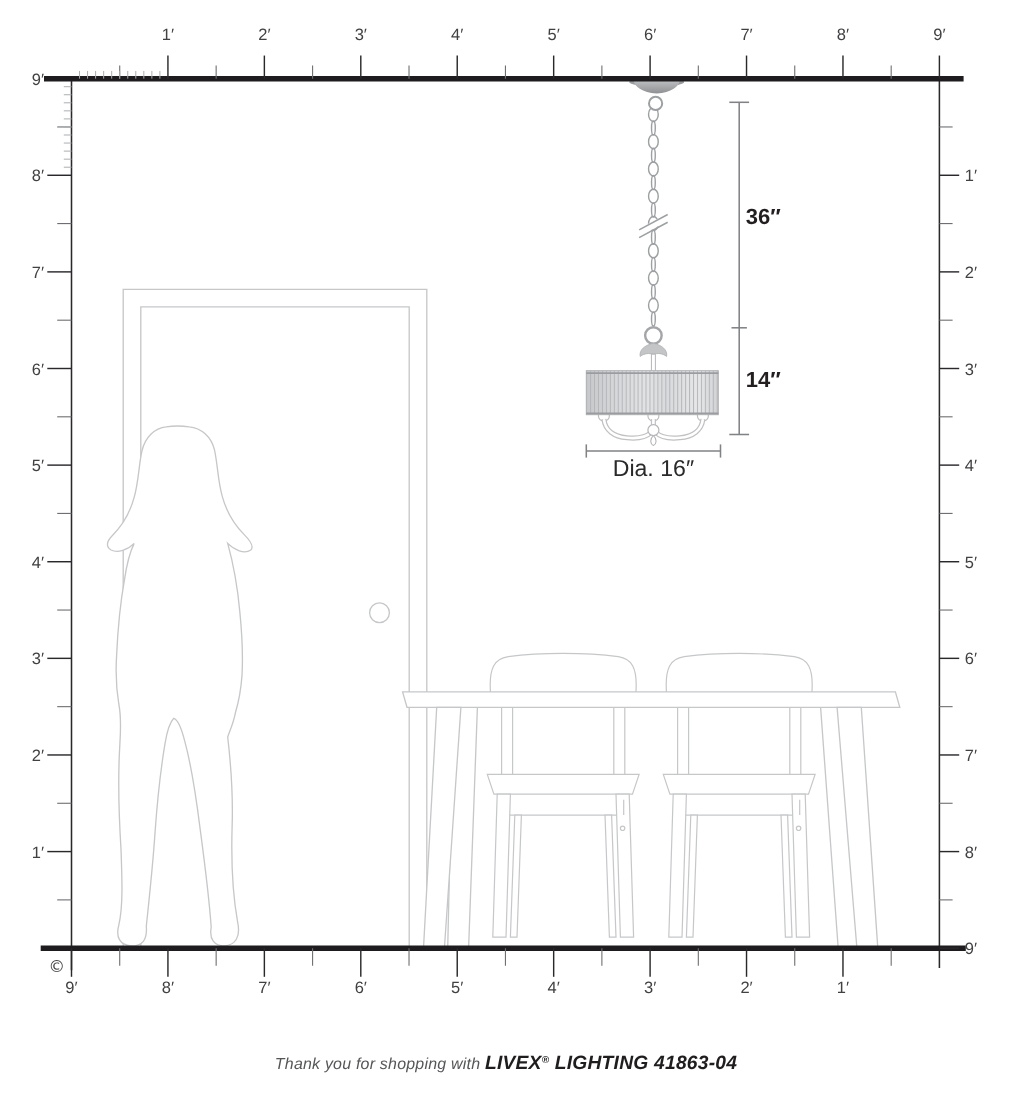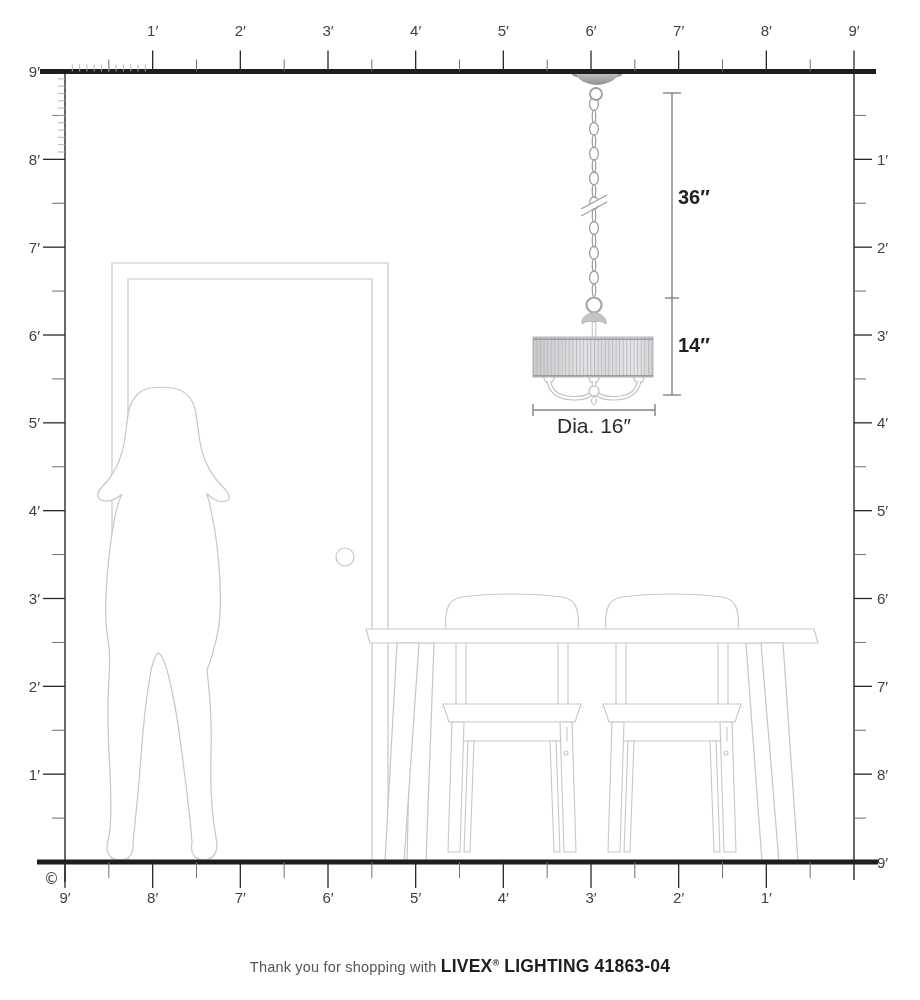--- a/index.html
+++ b/index.html
@@ -4,21 +4,21 @@
 <style>
   html,body{margin:0;padding:0;background:#ffffff;width:920px;height:1000px;overflow:hidden;}
   body{font-family:"Liberation Sans", sans-serif;}
   .page{position:relative;width:920px;height:1000px;background:#fff;}
   svg{position:absolute;top:0;left:0;}
   .rl{font-family:"Liberation Sans",sans-serif;font-size:15px;fill:#414042;}
   .dim{font-family:"Liberation Sans",sans-serif;font-size:20px;font-weight:600;fill:#231f20;}
   .dia{font-family:"Liberation Sans",sans-serif;font-size:21px;font-weight:400;fill:#2b292c;}
   .copyright{font-family:"DejaVu Sans",sans-serif;font-size:15px;fill:#414042;}
   .footer{position:absolute;left:0;top:956px;width:920px;text-align:center;color:#555658;
-          font-size:14.5px;letter-spacing:.2px;}
+          font-size:14.5px;letter-spacing:.2px;font-style:italic;}
   .footer .brand-part{font-weight:bold;color:#1f1d1e;font-size:17.5px;letter-spacing:.2px;}
   .footer sup{font-size:9px;font-weight:bold;color:#1f1d1e;vertical-align:6px;}
 </style>
 </head>
 <body>
 
 <div class="page">
 
 <svg id="diagram" width="920" height="1000" viewBox="0 0 920 1000">
 

